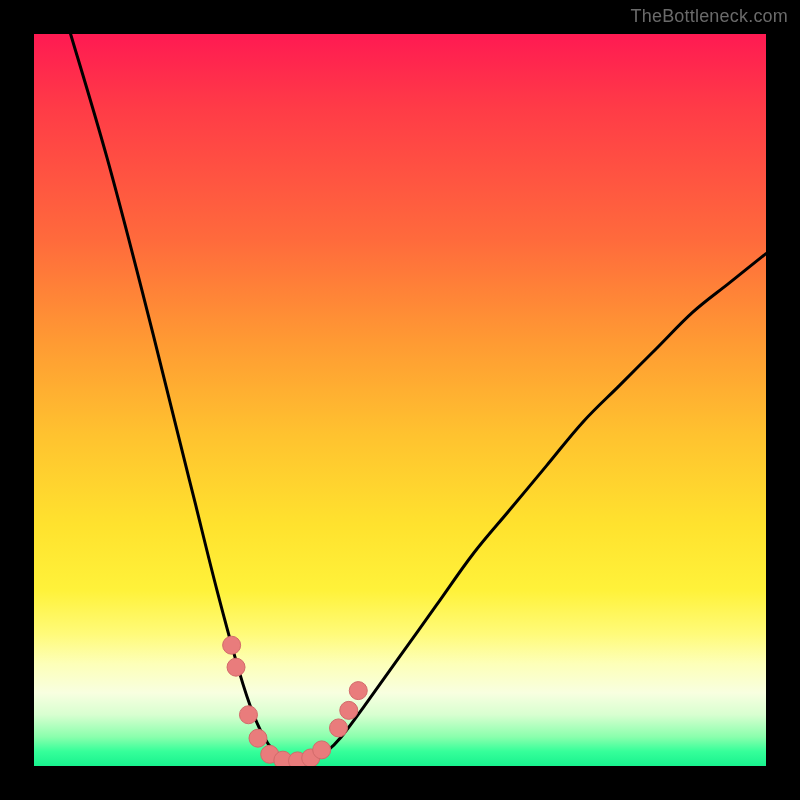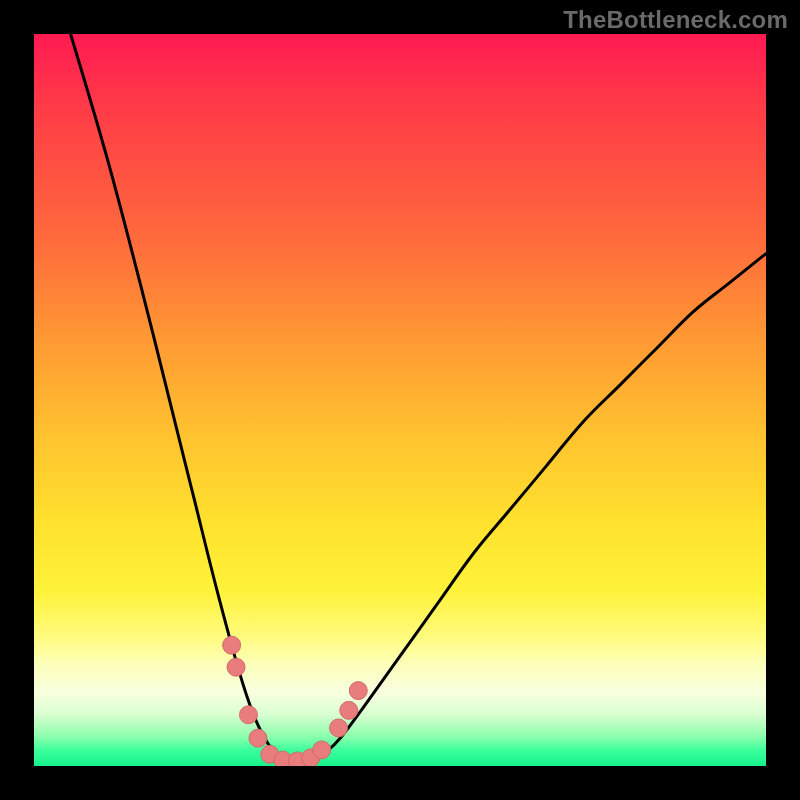--- a/index.html
+++ b/index.html
@@ -42,23 +42,23 @@
       #8bffad 96%,
       #36ff9a 98%,
       #18f28e 100%
     );
   }
   .watermark {
     position: absolute;
     top: 6px;
     right: 12px;
     color: #6a6a6a;
-    font-size: 24px;
+    font-size: 18px;
     letter-spacing: 0.2px;
-    font-weight: 700;
+    font-weight: 400;
   }
   svg.curve {
     position: absolute;
     left: 0;
     top: 0;
     width: 732px;
     height: 732px;
   }
 </style>
 </head>

